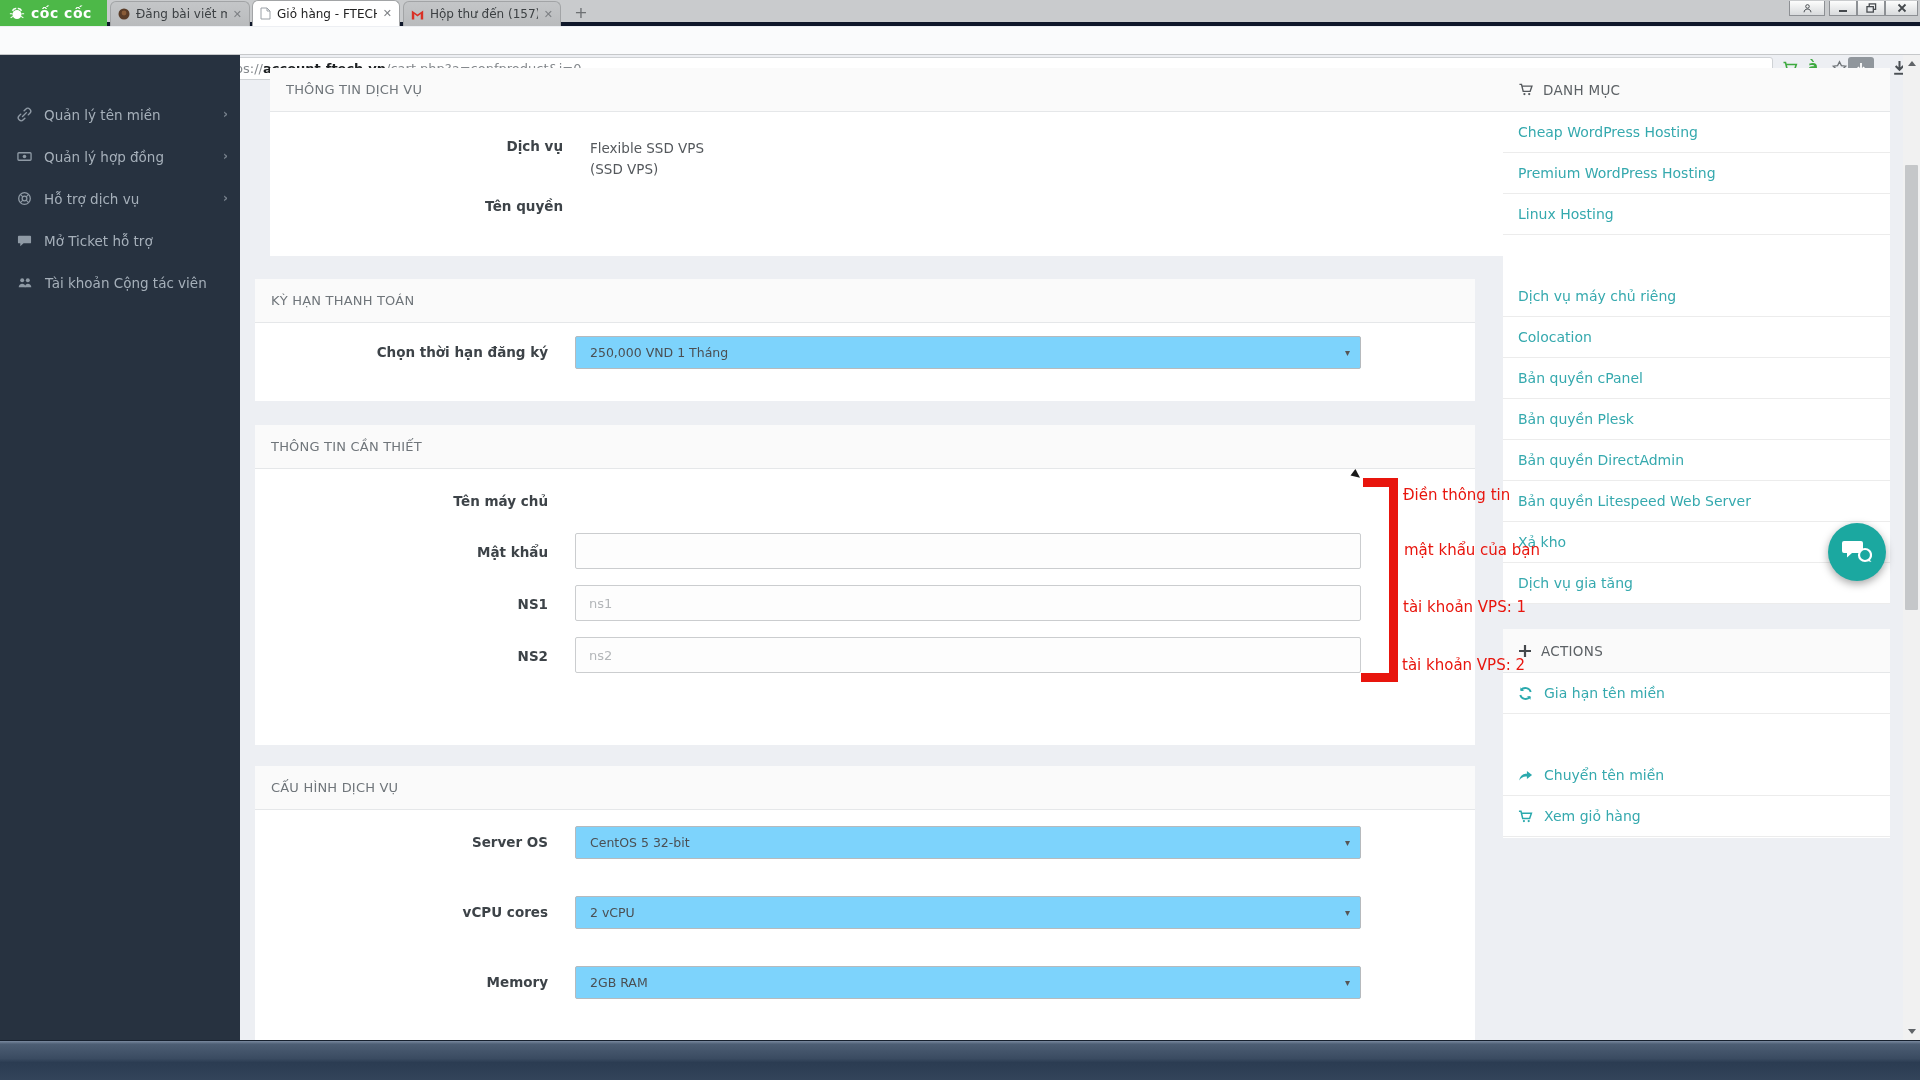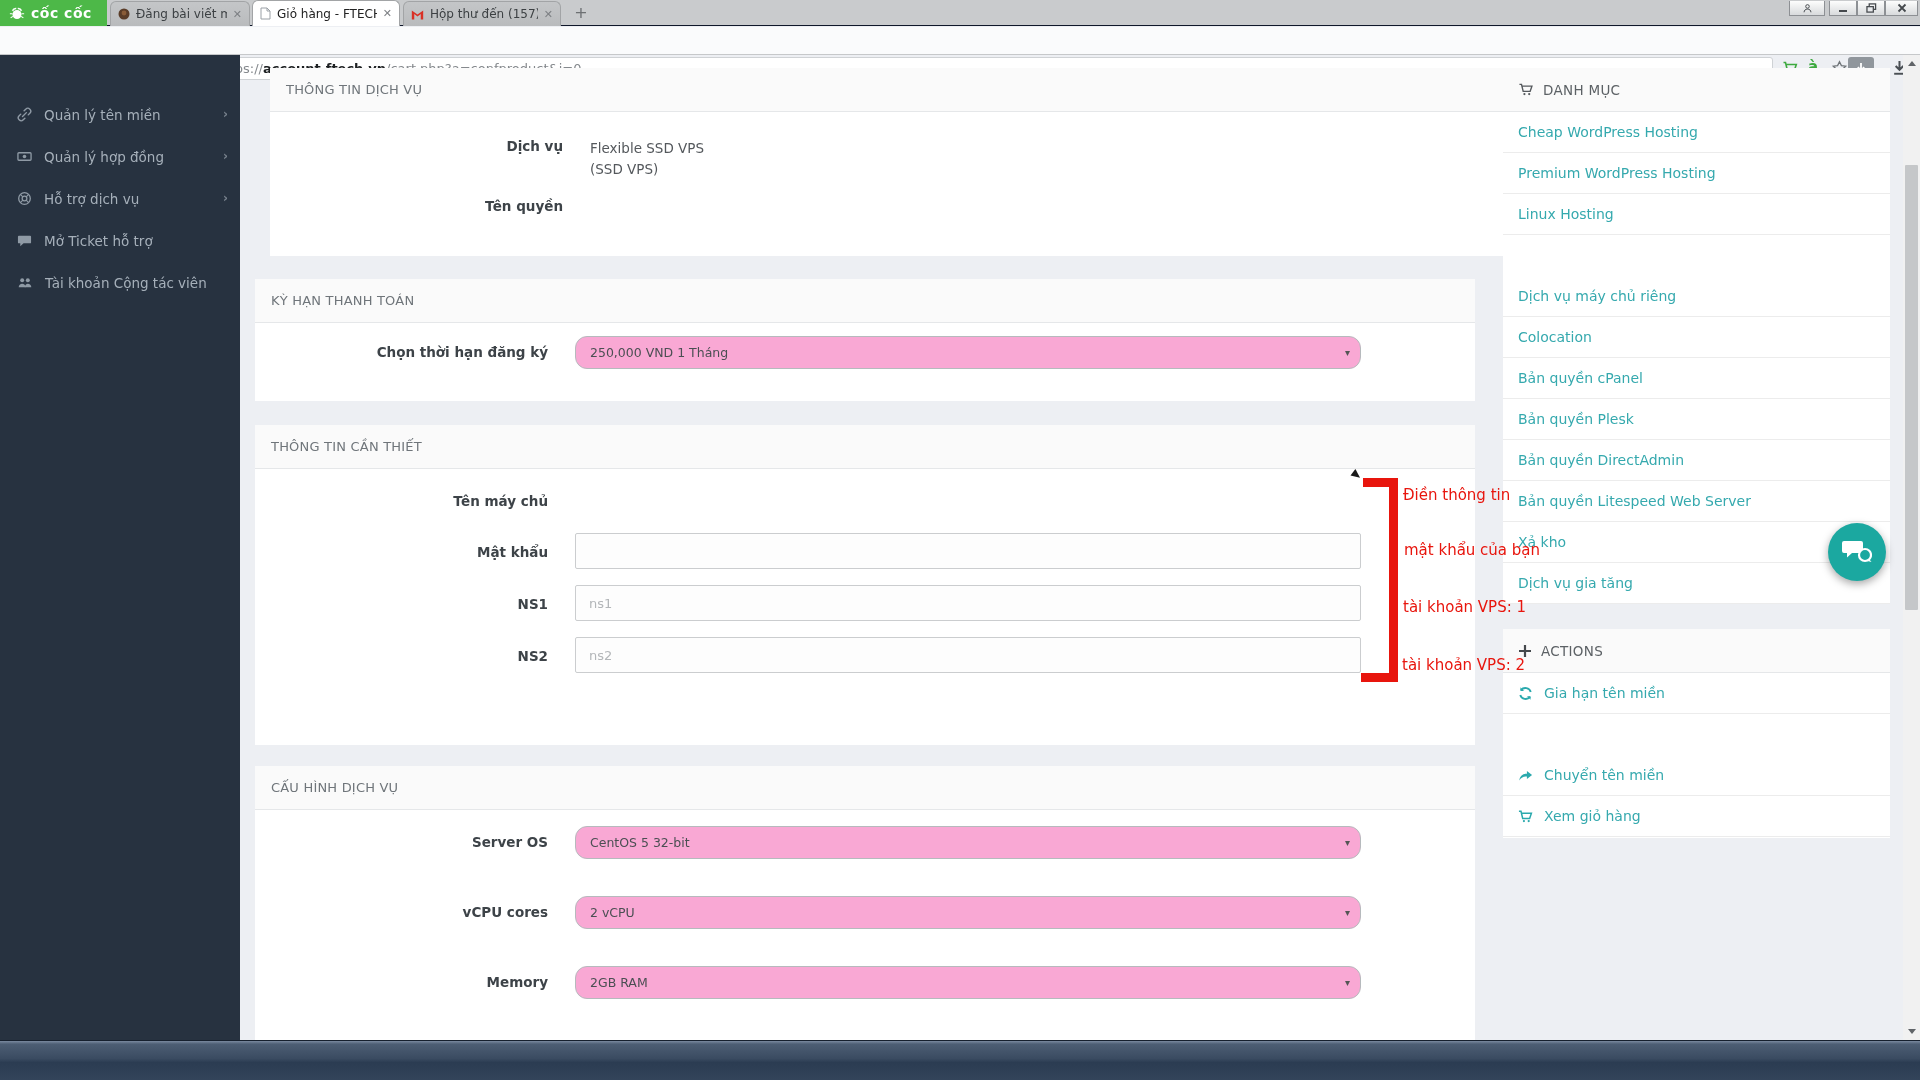--- a/index.html
+++ b/index.html
@@ -2,21 +2,21 @@
 <html><head>
 <meta charset="utf-8">
 <style>
   *{margin:0;padding:0;box-sizing:border-box}
   html,body{width:1920px;height:1080px;overflow:hidden;background:#000;
     font-family:"DejaVu Sans","Liberation Sans",sans-serif}
   .stage{position:relative;width:1920px;height:1080px;background:#edeff3;overflow:hidden}
   .abs{position:absolute}
 
   
-  .tabbar{position:absolute;left:0;top:0;width:1920px;height:26px;background:#c9cbcd;border-bottom:1px solid #0f172a}
+  .tabbar{position:absolute;left:0;top:0;width:1920px;height:26px;background:#c9cbcd;border-bottom:4px solid #0f172a}
   .brand{position:absolute;left:0;top:0;width:107px;height:26px;background:#4db848;display:flex;align-items:center;gap:5px;padding-left:8px;cursor:pointer}
   .brand span{color:#fff;font-weight:bold;font-size:14px;letter-spacing:.5px}
   .tab{position:absolute;top:1px;height:25px;display:flex;align-items:center;gap:6px;padding:0 7px;font-size:12px;color:#3c4043;
     background:linear-gradient(#c4c6c8,#b9bbbd);border:1px solid #a2a4a6;border-bottom:none;border-radius:6px 6px 0 0;overflow:hidden;white-space:nowrap}
   .tab.active{background:#fff;color:#222;z-index:3;height:26px;top:0}
   .tab-title{flex:1;overflow:hidden;text-overflow:clip}
   .tab-close{color:#7c7f83;font-size:11px;flex:0 0 auto;cursor:pointer}
   .newtab{position:absolute;top:3px;width:30px;height:20px;text-align:center;font-size:16px;color:#6d7073;cursor:pointer}
   .winbtn{position:absolute;top:1px;height:15px;background:linear-gradient(#fdfdfd,#d8dadc);border:1px solid #8d9094;border-top:none;display:flex;align-items:center;justify-content:center;color:#44484c;cursor:pointer;font-size:10px}
 
@@ -36,21 +36,21 @@
 
   
   .panel{position:absolute;background:#fff}
   .phead{position:absolute;left:0;top:0;right:0;height:44px;background:#fafafa;border-bottom:1px solid #e5e7e9;
     color:#6f757a;font-size:13px;letter-spacing:.2px;display:flex;align-items:center;padding-left:16px}
   .flabel{position:absolute;width:288px;left:5px;text-align:right;font-weight:bold;color:#3d4348;font-size:13.5px}
   .fvalue{position:absolute;left:320px;color:#54585c;font-size:13.5px;line-height:21px}
   .finput{position:absolute;left:320px;width:786px;height:36px;background:#fdfdfd;border:1px solid #cbcdcf;border-radius:2px;
     font-size:13px;color:#444;padding:0 13px;font-family:"DejaVu Sans","Liberation Sans",sans-serif}
   .finput::placeholder{color:#b3b6b9;opacity:1}
-  .fselect{position:absolute;left:320px;width:786px;height:33px;background:#f9a8d4;border:1px solid #b6babd;border-radius:12px;
+  .fselect{position:absolute;left:320px;width:786px;height:33px;background:#7dd3fc;border:1px solid #b6babd;border-radius:2px;
     display:flex;align-items:center;font-size:12.5px;color:#4b4f53;padding:0 14px;cursor:pointer}
   .fselect .arr{position:absolute;right:10px;color:#555;font-size:10px}
 
   
   .r-row{position:absolute;left:0;width:387px;height:41px;border-bottom:1px solid #ececec;display:flex;align-items:center;
     padding-left:15px;color:#35a9ae;font-size:14px;cursor:pointer;background:#fff}
   .r-head{position:absolute;left:0;top:0;width:387px;height:44px;background:#fafafa;border-bottom:1px solid #e5e7e9;
     display:flex;align-items:center;gap:9px;padding-left:15px;color:#5c6165;font-size:13.5px;letter-spacing:.3px}
   .a-ico{margin-right:11px;flex:0 0 auto;color:#2aa9ad}
 

